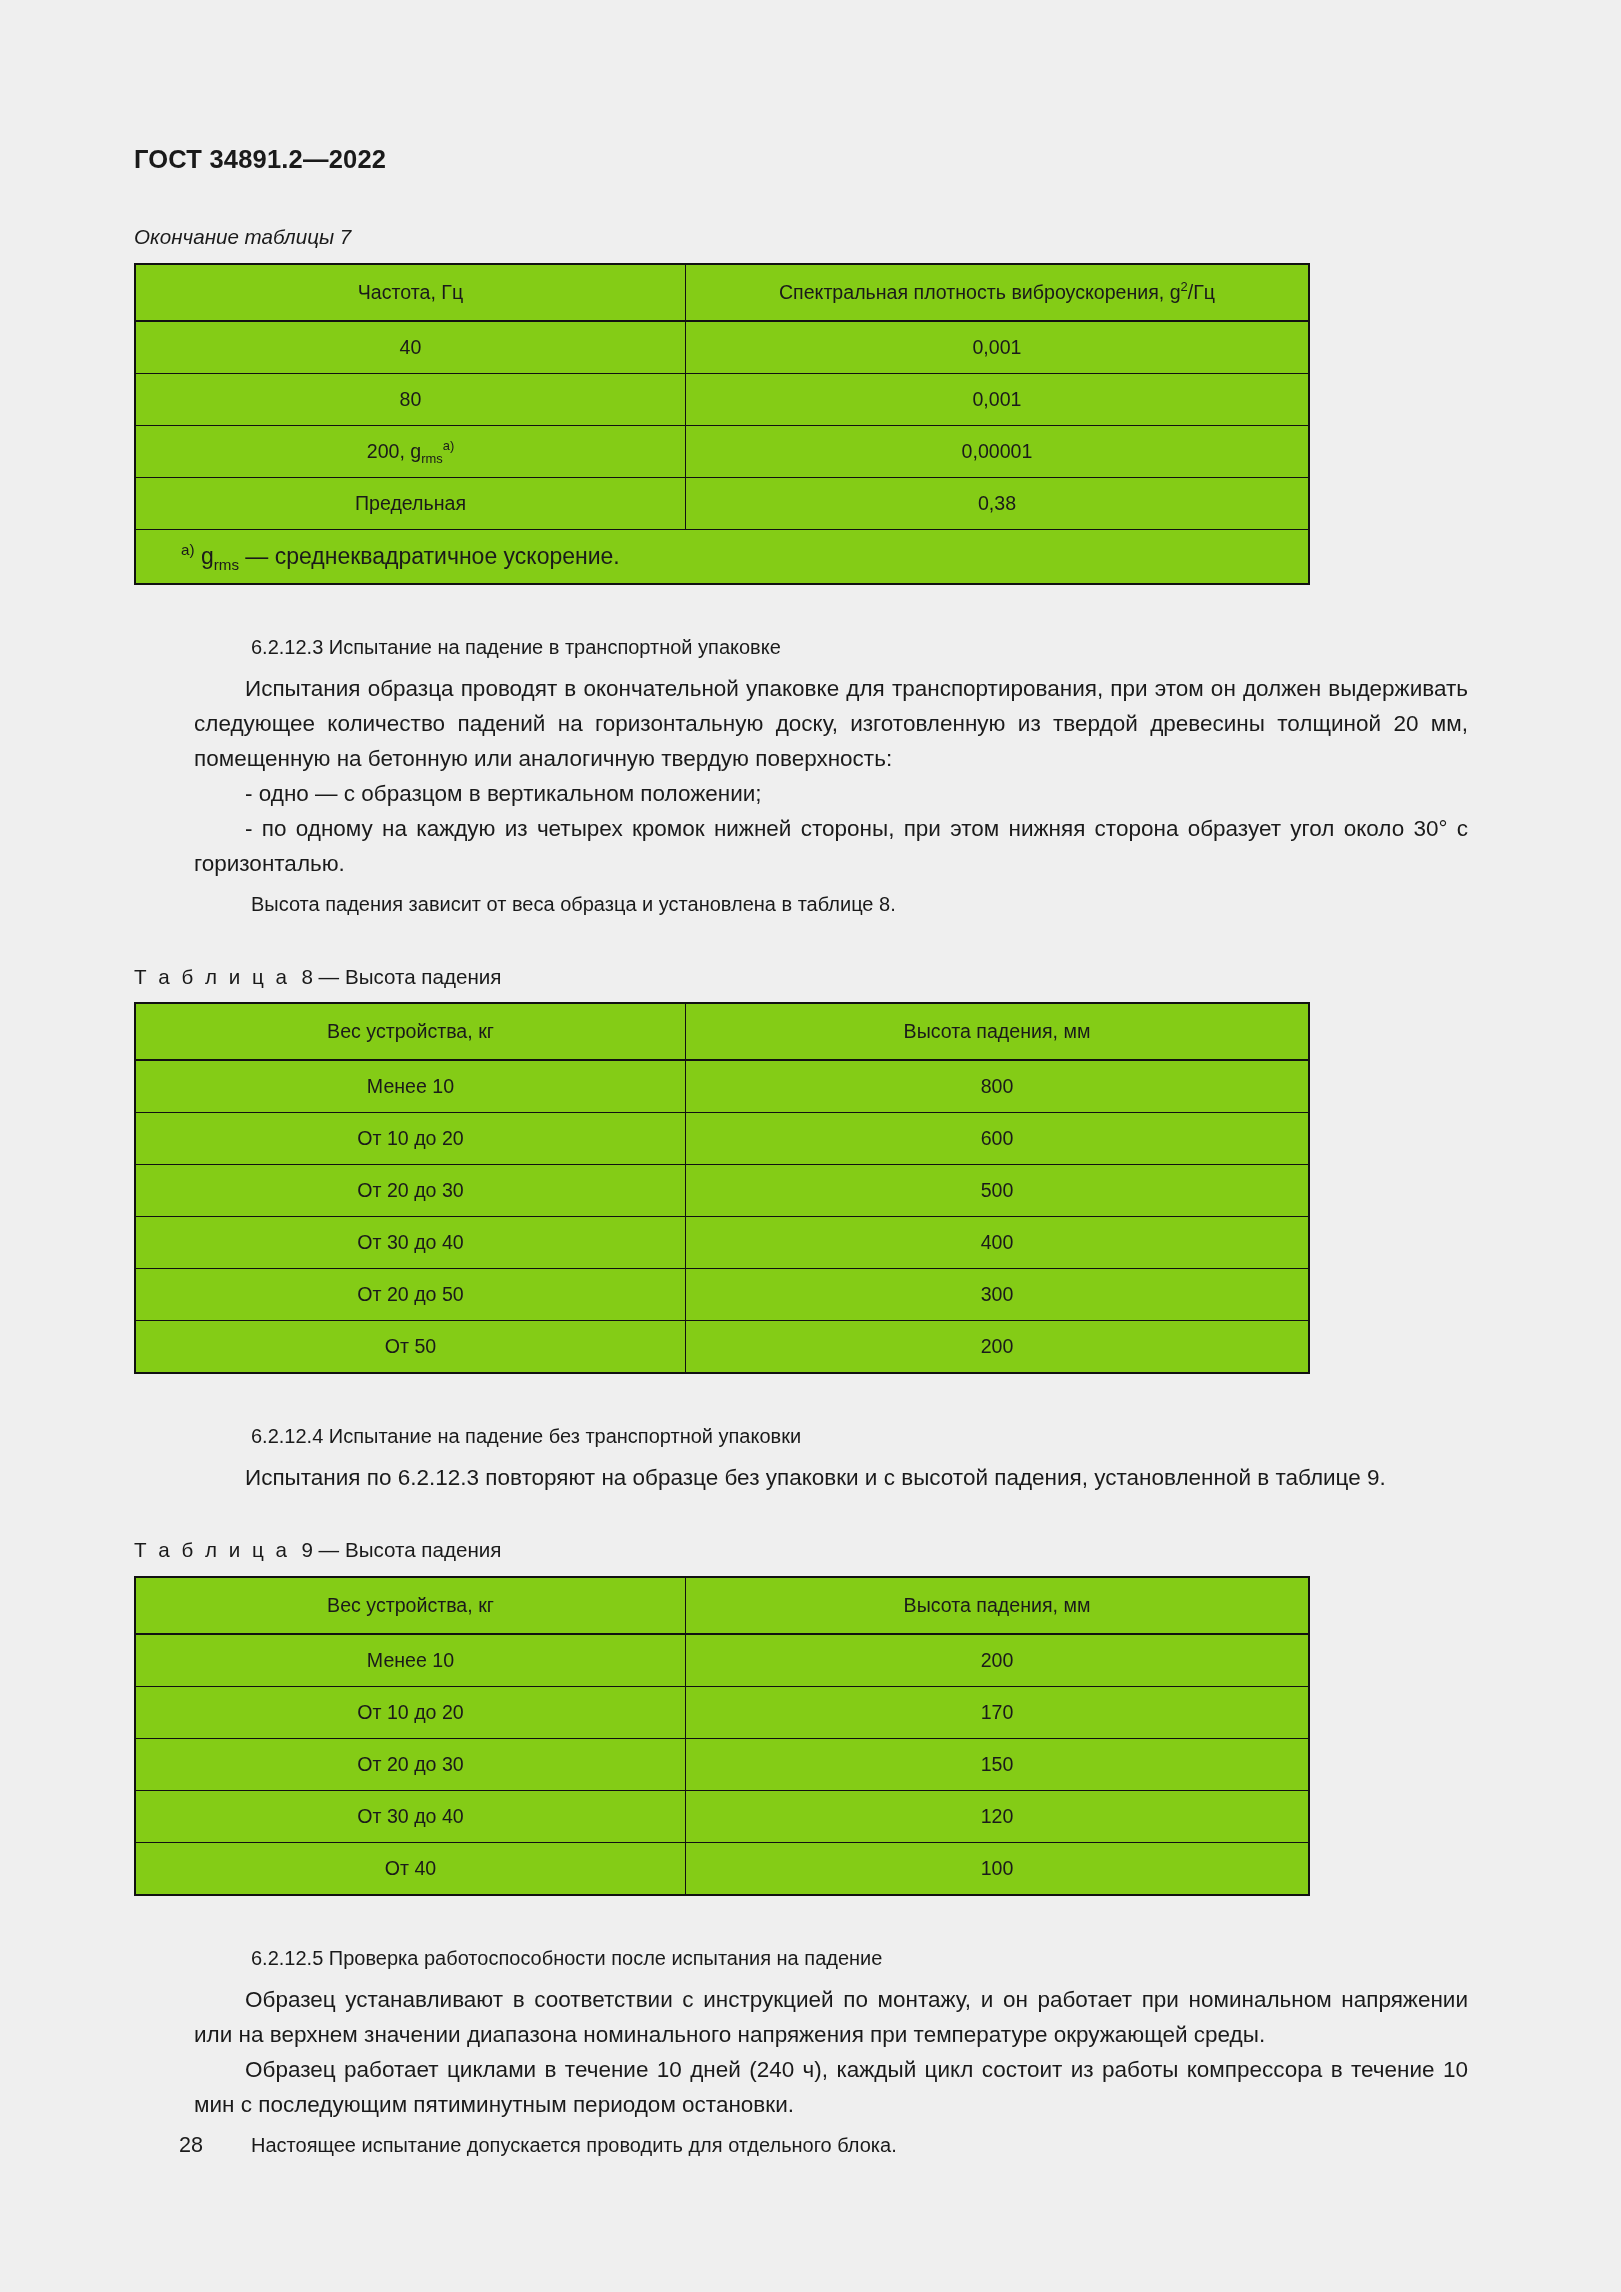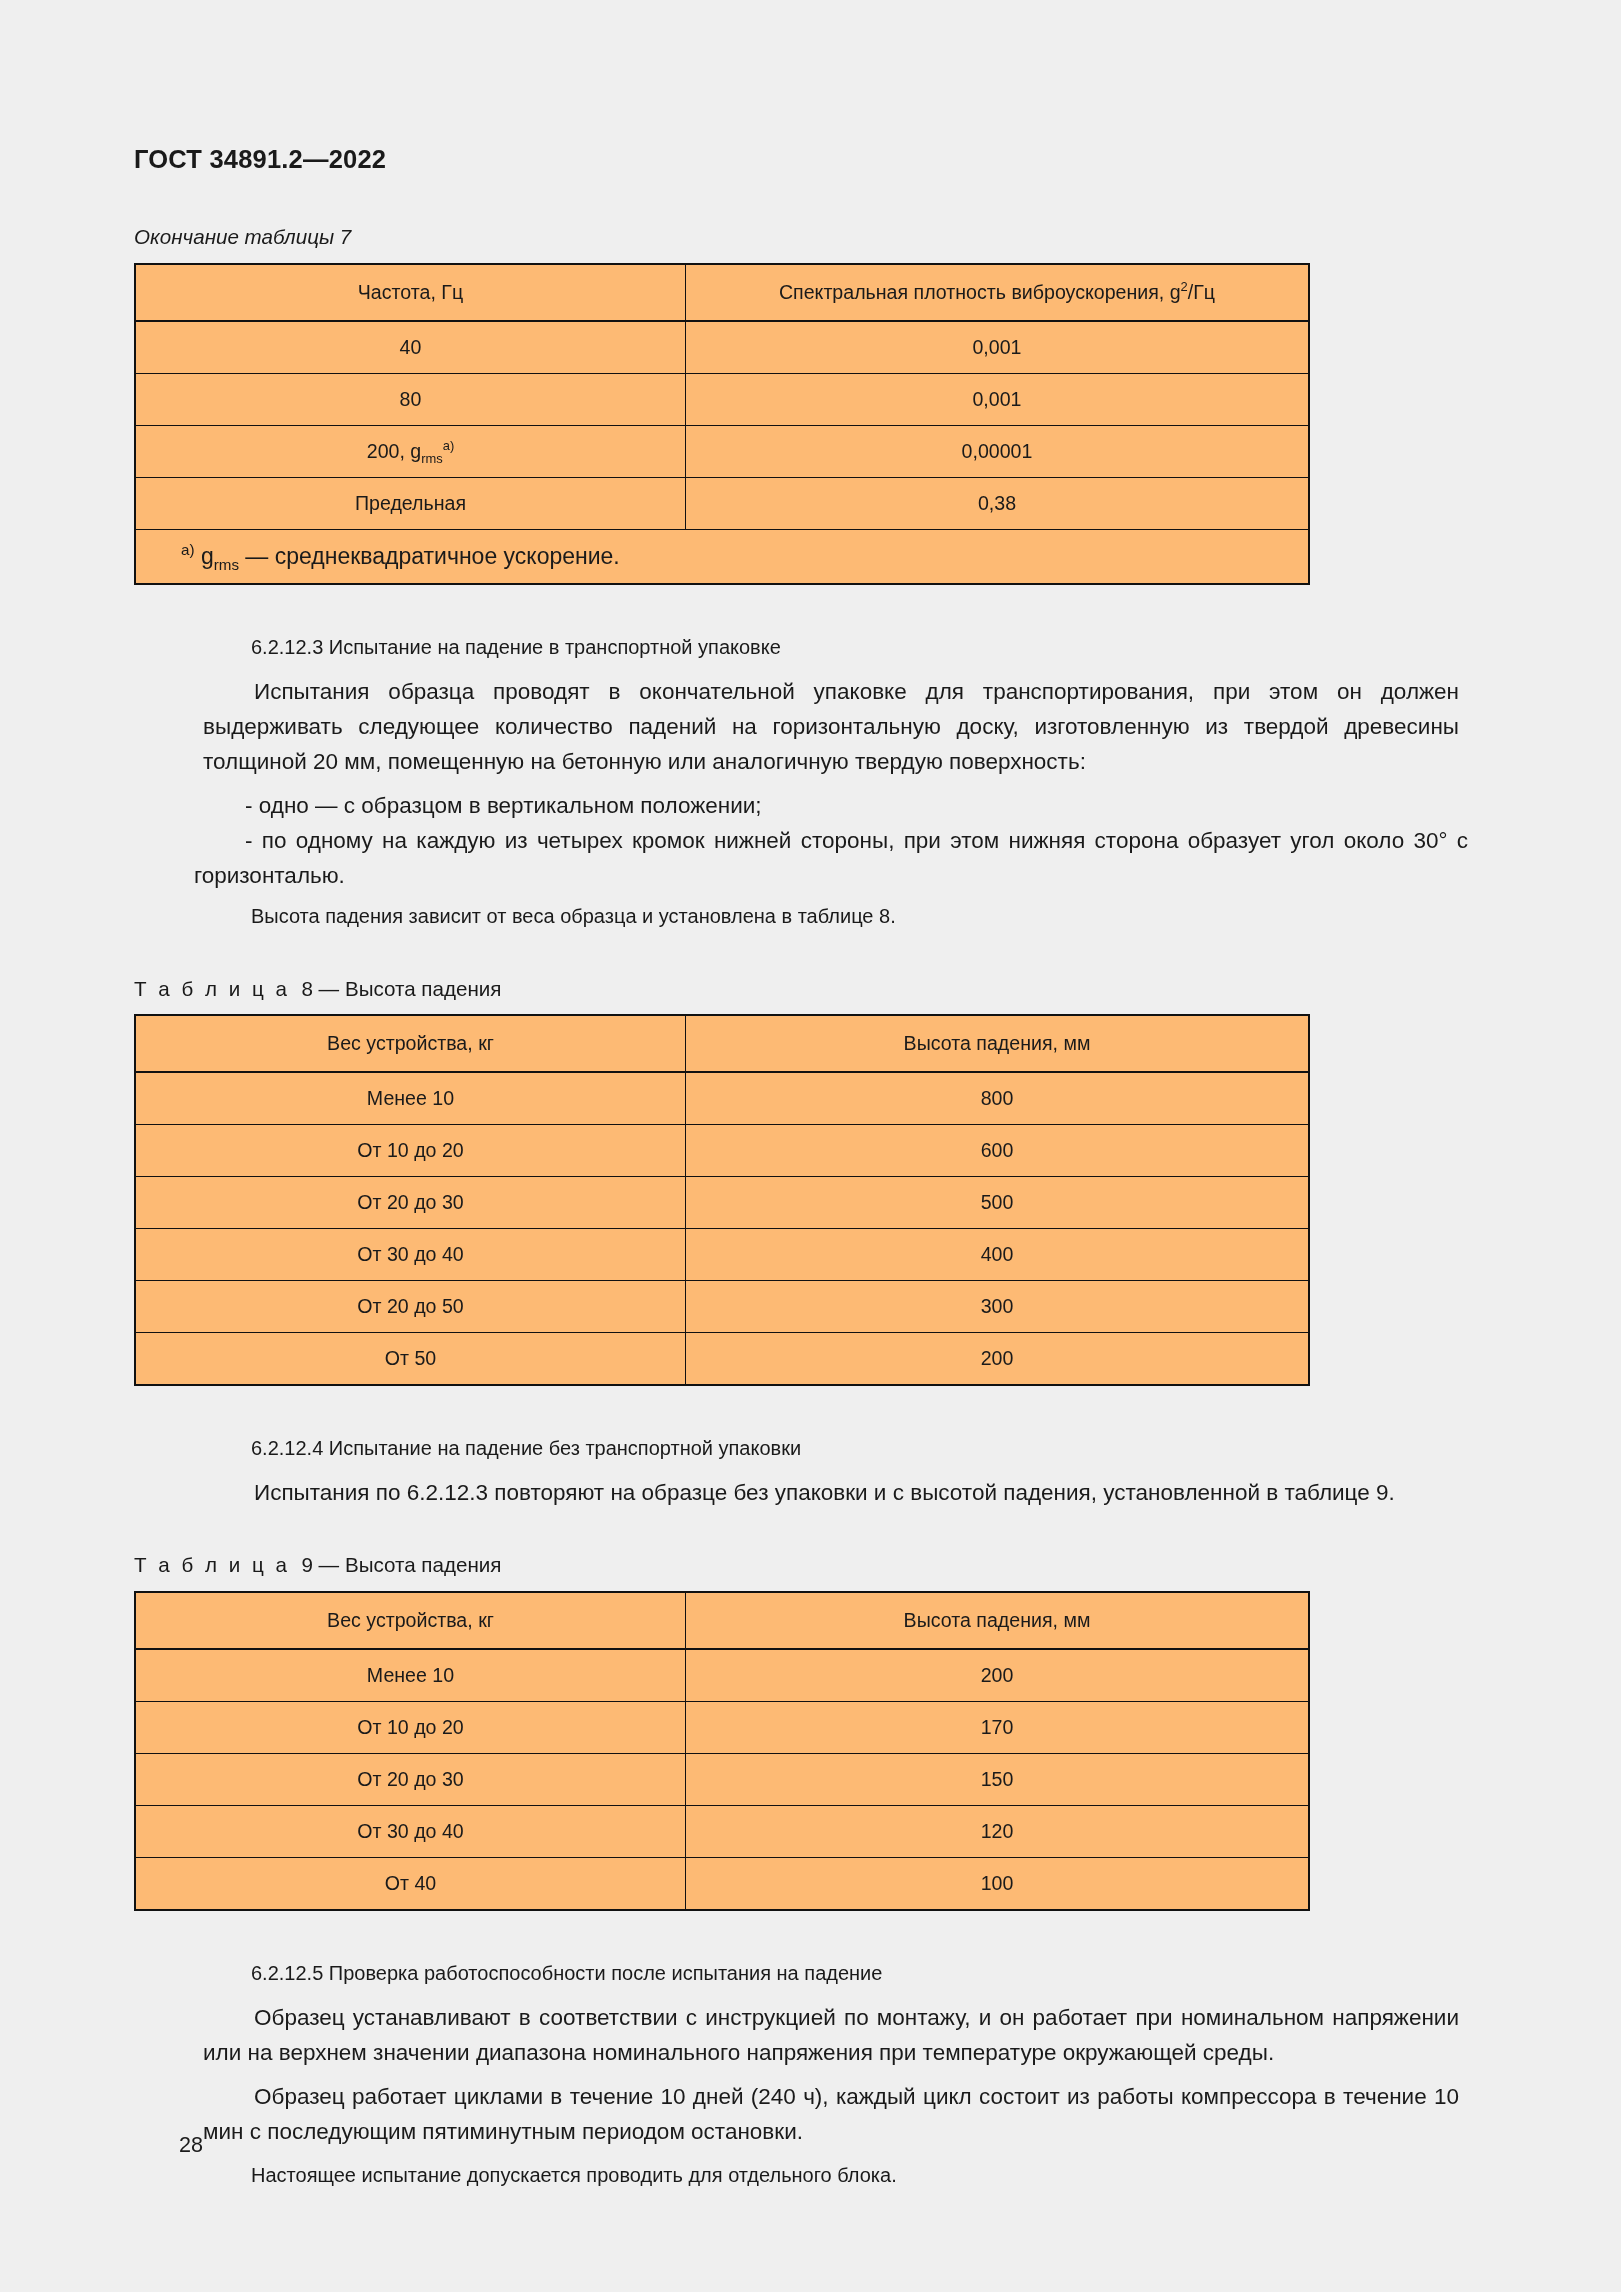--- a/index.html
+++ b/index.html
@@ -70,21 +70,21 @@
   }
   table.gost td,
   table.gost th {
     border: 1.5px solid #111;
     font-weight: normal;
     font-size: 19.6px;
     text-align: center;
     vertical-align: middle;
     padding: 0;
     height: 51px;
-    background: #fdba74;
+    background: #84cc16;
     margin-left: 28px;
   }
   table.gost thead th {
     border-top: 2.9px solid #111;
     border-bottom: 2.5px solid #111;
     height: 55px;
   }
   table.gost tbody tr:last-child td {
     border-bottom: 2.9px solid #111;
   }
@@ -101,21 +101,21 @@
   table.gost th.c1, table.gost td.c1 { width: 549px; border-left: 2.9px solid #111; }
   table.gost th.c2, table.gost td.c2 { width: 622px; border-right: 2.9px solid #111; }
 
   sup.fn { font-size: 0.66em; vertical-align: super; line-height: 0; }
   sub.sb { font-size: 0.66em; vertical-align: sub; line-height: 0; }
 
   
   p.para {
     font-size: 22.5px;
     line-height: 35px;
-    margin: 9px;
+    margin: 0;
     text-align: justify;
     text-indent: 51px;
     hyphens: manual;
   }
   p.heading {
     font-size: 20px;
     line-height: 35px;
     margin: 6px;
     text-indent: 51px;
   }

